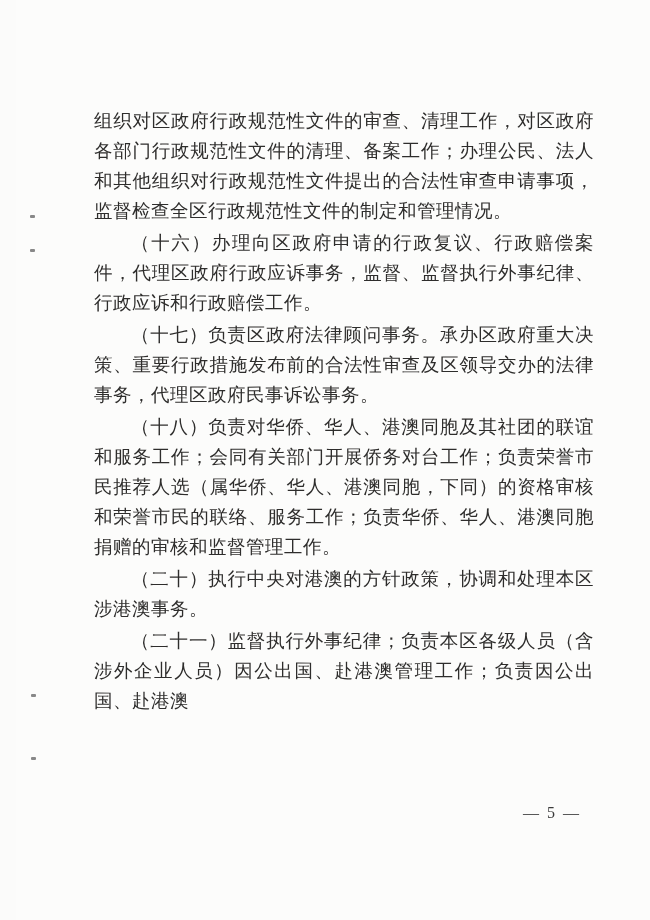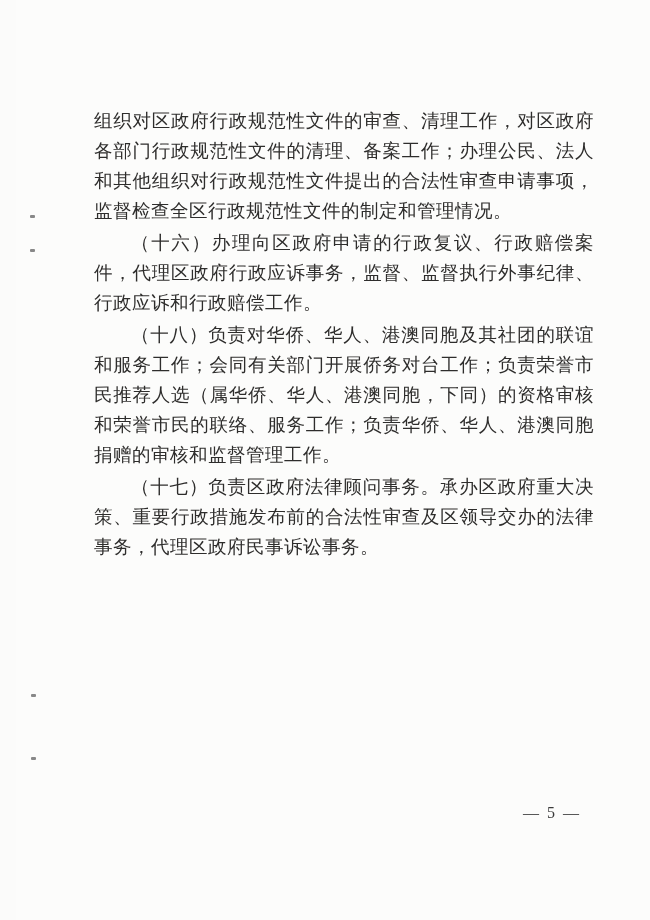--- a/index.html
+++ b/index.html
@@ -67,19 +67,21 @@
 <div class="page">
 
   <span class="scan-mark m1"></span>
   <span class="scan-mark m2"></span>
   <span class="scan-mark m3"></span>
   <span class="scan-mark m4"></span>
 
   <div class="text-block">
     <p>组织对区政府行政规范性文件的审查、清理工作，对区政府各部门行政规范性文件的清理、备案工作；办理公民、法人和其他组织对行政规范性文件提出的合法性审查申请事项，监督检查全区行政规范性文件的制定和管理情况。</p>
     <p class="indent">（十六）办理向区政府申请的行政复议、行政赔偿案件，代理区政府行政应诉事务，监督、监督执行外事纪律、行政应诉和行政赔偿工作。</p>
+    <p class="indent">（十七）负责区政府法律顾问事务。承办区政府重大决策、重要行政措施发布前的合法性审查及区领导交办的法律事务，代理区政府民事诉讼事务。</p>
     <p class="indent">（十八）负责对华侨、华人、港澳同胞及其社团的联谊和服务工作；会同有关部门开展侨务对台工作；负责荣誉市民推荐人选（属华侨、华人、港澳同胞，下同）的资格审核和荣誉市民的联络、服务工作；负责华侨、华人、港澳同胞捐赠的审核和监督管理工作。</p>
-    <p class="indent">（十七）负责区政府法律顾问事务。承办区政府重大决策、重要行政措施发布前的合法性审查及区领导交办的法律事务，代理区政府民事诉讼事务。</p>
+    <p class="indent">（二十）执行中央对港澳的方针政策，协调和处理本区涉港澳事务。</p>
+    <p class="indent">（二十一）监督执行外事纪律；负责本区各级人员（含涉外企业人员）因公出国、赴港澳管理工作；负责因公出国、赴港澳</p>
   </div>
 
   <div class="page-number">— 5 —</div>
 
 </div>
 
 </body></html>

